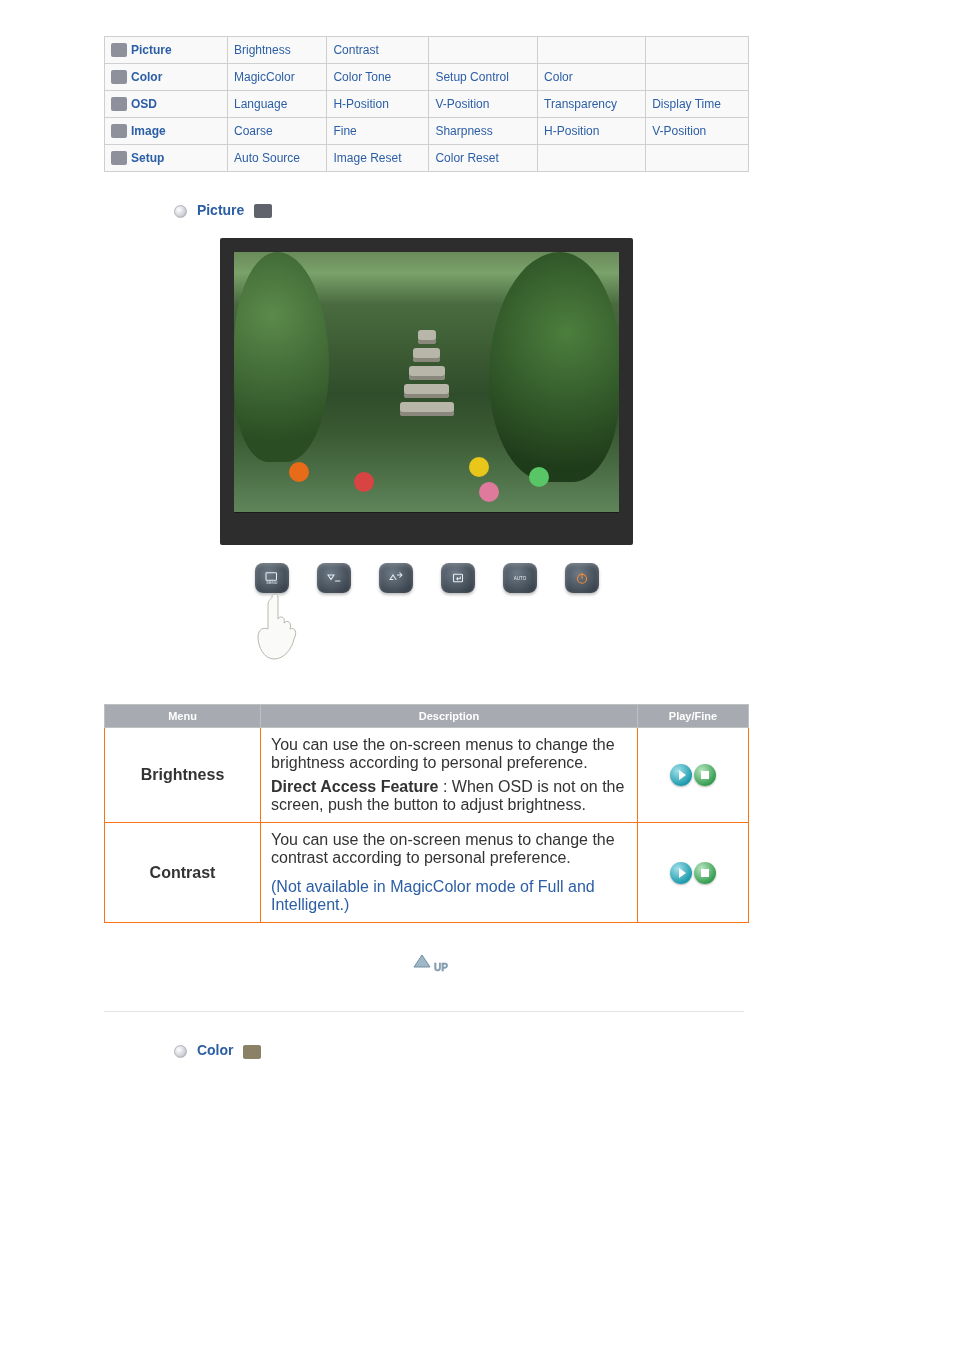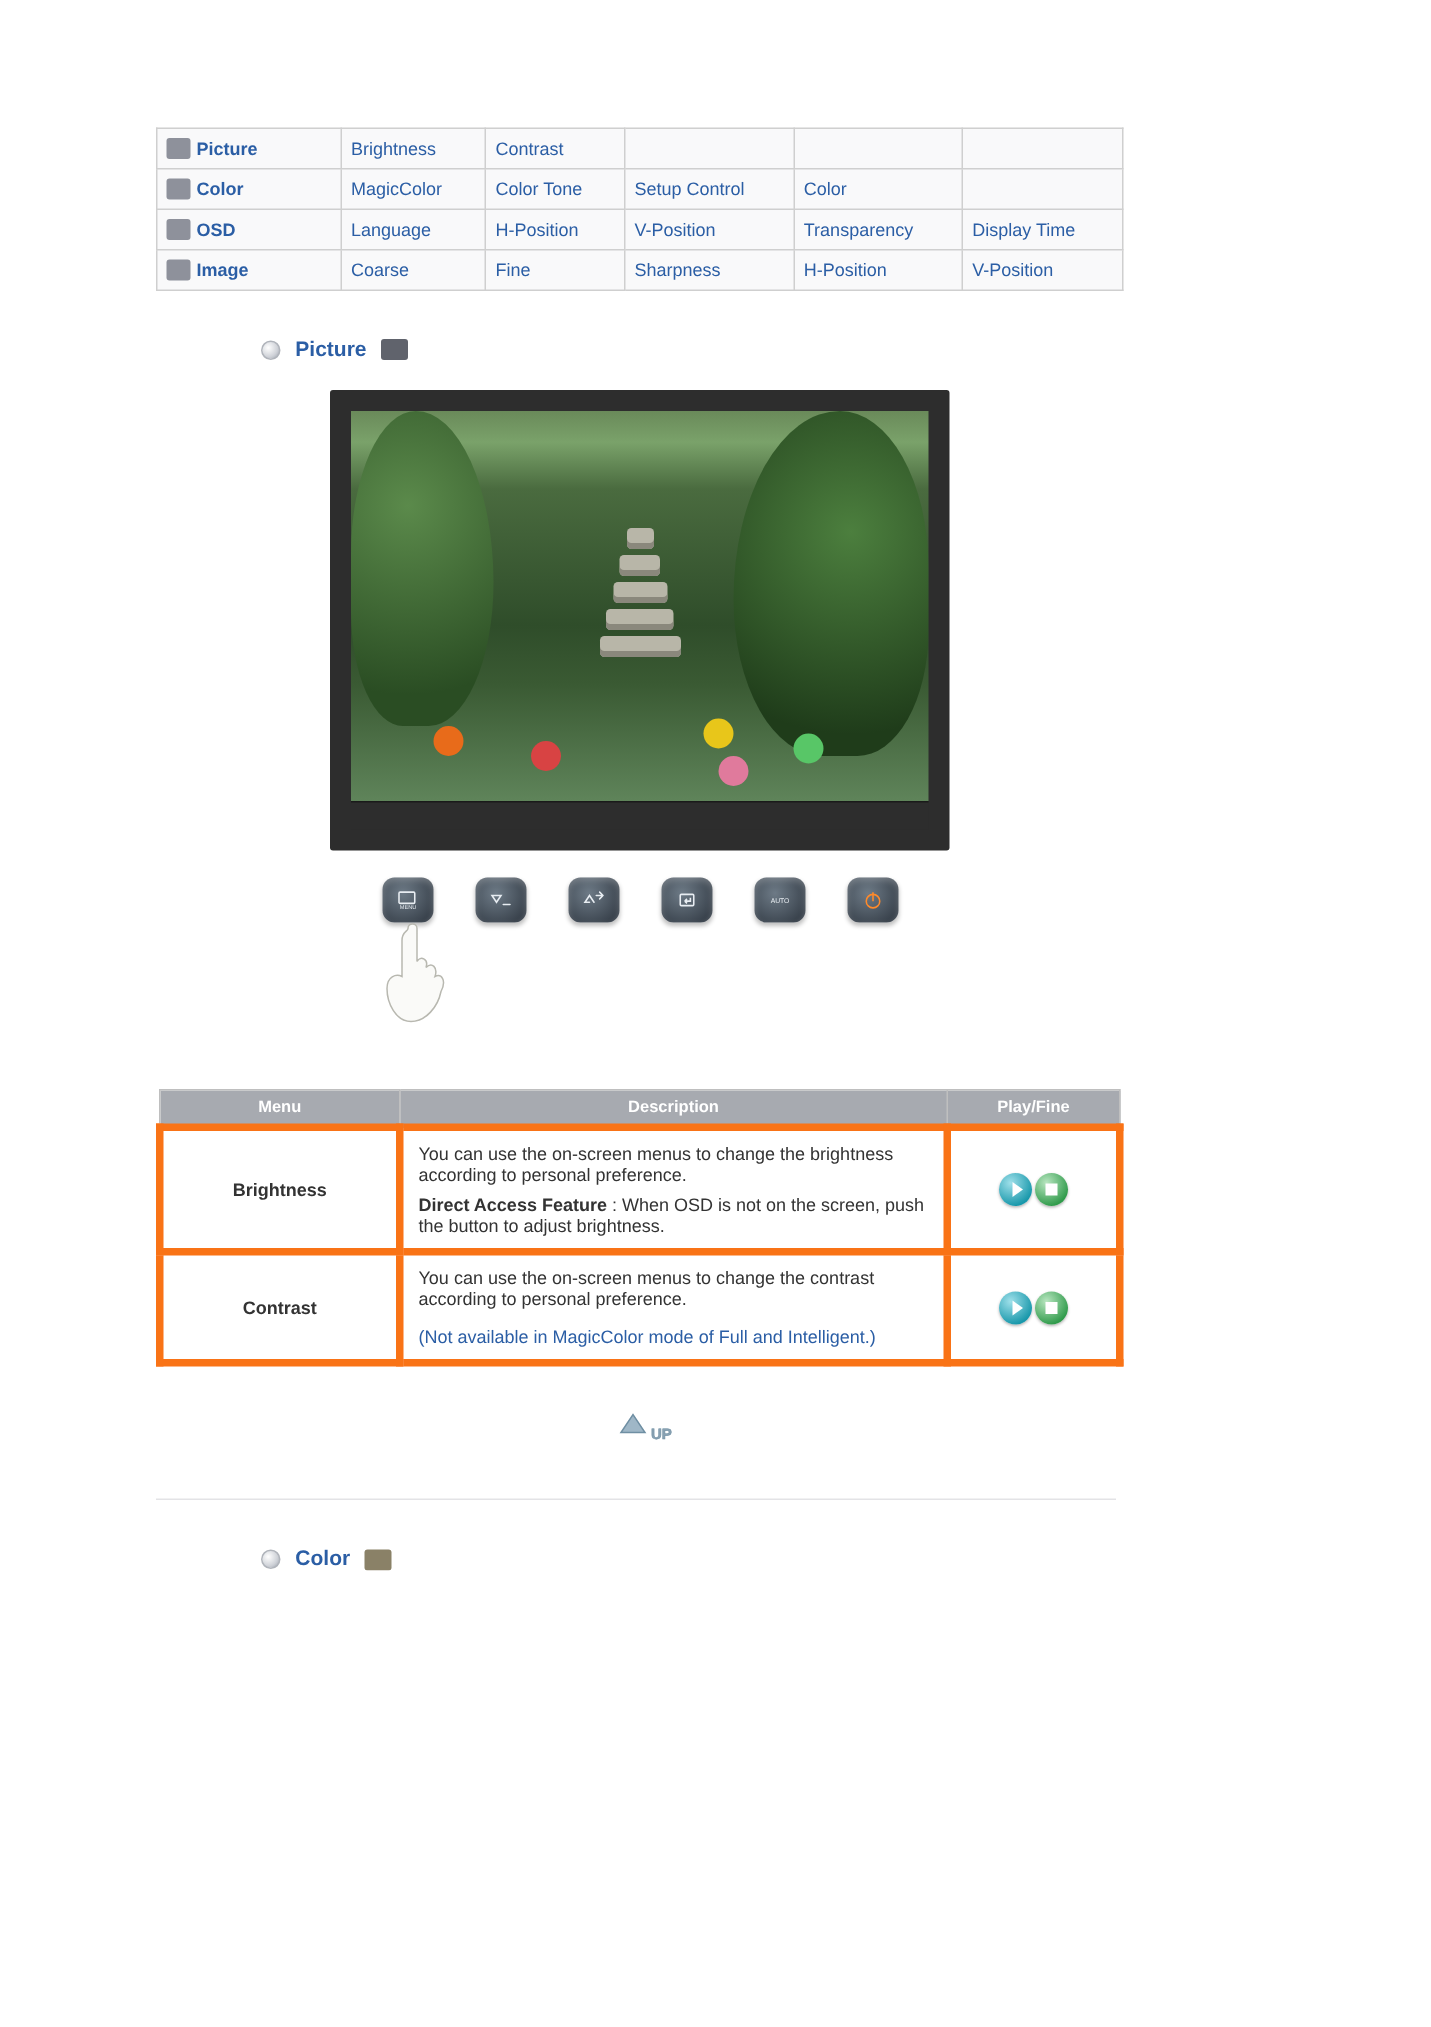--- a/index.html
+++ b/index.html
@@ -5,21 +5,21 @@
   body {
     margin: 0;
     font-family: Verdana, Arial, sans-serif;
     font-size: 12px;
     background: #ffffff;
     color: #333;
   }
   .page {
     width: 954px;
     margin: 0 auto;
-    padding-top: 85px;
+    padding-top: 36px;
   }
   .content {
     width: 645px;
     margin-left: 104px;
   }
   table.menu-table {
     border-collapse: collapse;
     width: 100%;
     background: #f9f9fa;
   }
@@ -142,24 +142,24 @@
   }
   table.desc th {
     background: #a7aab0;
     color: #ffffff;
     font-size: 11px;
     font-weight: bold;
     padding: 5px;
     border: 1px solid #bfbfbf;
   }
   table.desc td {
-    border: 5px solid #f97316;
+    border: 1px solid #f97316;
     padding: 8px 10px;
     vertical-align: middle;
-    font-size: 12px;
+    font-size: 16px;
     color: #333;
   }
   table.desc td.menu-col {
     width: 135px;
     text-align: center;
     font-weight: bold;
     color: #333;
   }
   table.desc td.play-col {
     width: 90px;
@@ -219,20 +219,28 @@
             <td><span class="link">Transparency</span></td>
             <td><span class="link">Display Time</span></td>
           </tr>
           <tr>
             <td class="cat"><span class="iconbox"></span><span class="cat-link">Image</span></td>
             <td><span class="link">Coarse</span></td>
             <td><span class="link">Fine</span></td>
             <td><span class="link">Sharpness</span></td>
             <td><span class="link">H-Position</span></td>
             <td><span class="link">V-Position</span></td>
+          </tr>
+          <tr>
+            <td class="cat"><span class="iconbox"></span><span class="cat-link">Setup</span></td>
+            <td><span class="link">Auto Source</span></td>
+            <td><span class="link">Image Reset</span></td>
+            <td><span class="link">Color Reset</span></td>
+            <td></td>
+            <td></td>
           </tr>
         </tbody>
     </table>
 
     <div class="section-title">
       <span class="bullet-icon"></span>
       <span>Picture</span>
       <span class="section-badge"></span>
     </div>
 

